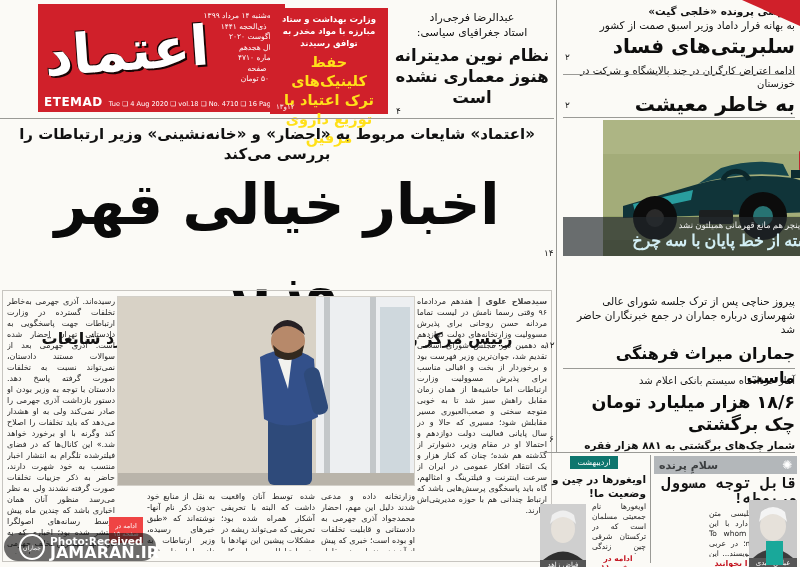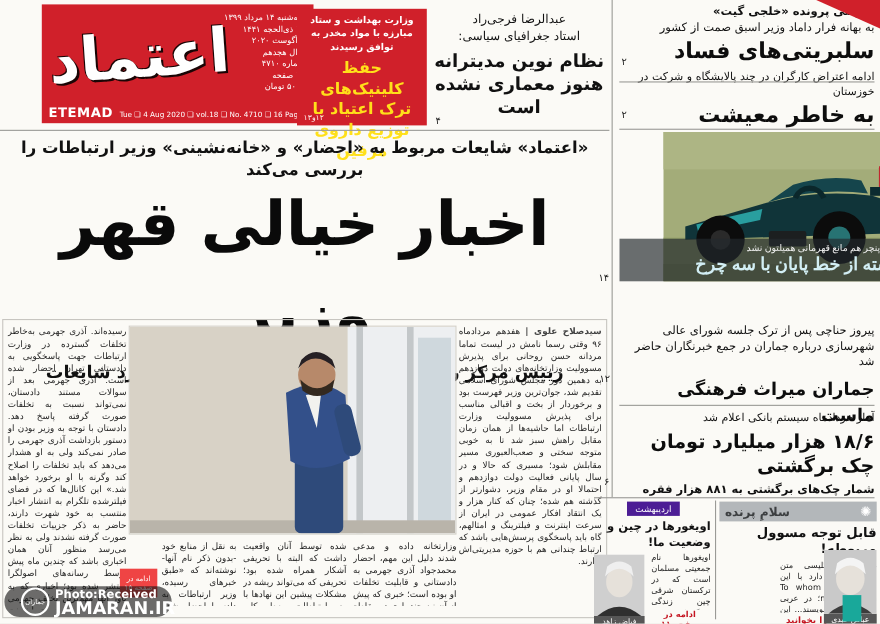--- a/index.html
+++ b/index.html
@@ -176,36 +176,36 @@
   </div>
   <div class="gutter-num" style="left:549px;top:434px;">۶</div>
   <div class="abs hairline" style="left:540px;top:452px;width:255px;height:1px;"></div>
   <div class="abs hairline" style="left:650px;top:455px;width:1px;height:108px;"></div>
 
   <div class="abs" style="left:654px;top:456px;width:143px;height:108px;">
     <div style="height:18px;background:#b3b7ba;display:flex;align-items:center;justify-content:space-between;padding:0 5px;">
       <span style="color:#fff;font-size:12px;line-height:12px;">✺</span>
       <span style="font-size:11px;font-weight:800;color:#3c3f41;">سلامِ پرنده</span>
     </div>
-    <div class="right bold" style="font-size:12px;line-height:15px;margin-top:3px;">قابل توجه مسوول مربوطه!</div>
+    <div class="right bold" style="font-size:15px;line-height:15px;margin-top:3px;font-family:Liberation Mono, monospace;">قابل توجه مسوول مربوطه!</div>
     <div class="abs" style="right:0;top:44px;width:48px;height:70px;">
       <svg width="48" height="58" viewBox="0 0 48 58">
         <rect x="0" y="0" width="48" height="58" fill="#c9c9c9"></rect>
         <path d="M4 58 Q24 40 44 58 Z" fill="#3c3c3c"></path>
         <ellipse cx="24" cy="26" rx="13" ry="15" fill="#e6e1da"></ellipse>
         <path d="M10 22 Q24 6 38 22 L36 12 Q24 2 12 12 Z" fill="#f4f4f4"></path>
       </svg>
       <div class="namestrip">عباس عبدی</div>
     </div>
     <div class="bodycopy" style="font-size:7.5px;line-height:10px;width:88px;height:48px;margin-top:2px;">در زبان انگلیسی متن منجمی وجود دارد با این عنوان که To whom it may concern؛ در عربی هم هست، می‌نویسند... این اصطلاح در سوال ابتدای نامه‌هایی نوشته می‌شود</div>
     <div class="rednote" style="font-size:8px;width:88px;text-align:center;margin-top:2px;">صفحه ۱۶ را بخوانید</div>
   </div>
 
   <div class="abs" style="left:540px;top:456px;width:106px;height:108px;">
-    <div style="position:absolute;right:28px;top:0;width:48px;height:13px;background:#4c1d95;color:#fff;
+    <div style="position:absolute;right:28px;top:0;width:48px;height:13px;background:#0f766e;color:#fff;
                 font-size:8px;line-height:13px;text-align:center;">اردیبهشت</div>
     <div class="right bold" style="font-size:10.5px;line-height:14px;margin-top:16px;">اویغورها در چین و وضعیت ما!</div>
     <div class="abs" style="left:0;top:48px;width:46px;height:68px;">
       <svg width="46" height="56" viewBox="0 0 46 56">
         <rect x="0" y="0" width="46" height="56" fill="#cfcfcf"></rect>
         <path d="M3 56 Q23 39 43 56 Z" fill="#2f2f2f"></path>
         <ellipse cx="23" cy="25" rx="12" ry="14" fill="#e6e1da"></ellipse>
         <path d="M10 20 Q23 6 36 20 L34 11 Q23 2 12 11 Z" fill="#efefef"></path>
       </svg>
       <div class="namestrip">فیاض زاهد</div>

